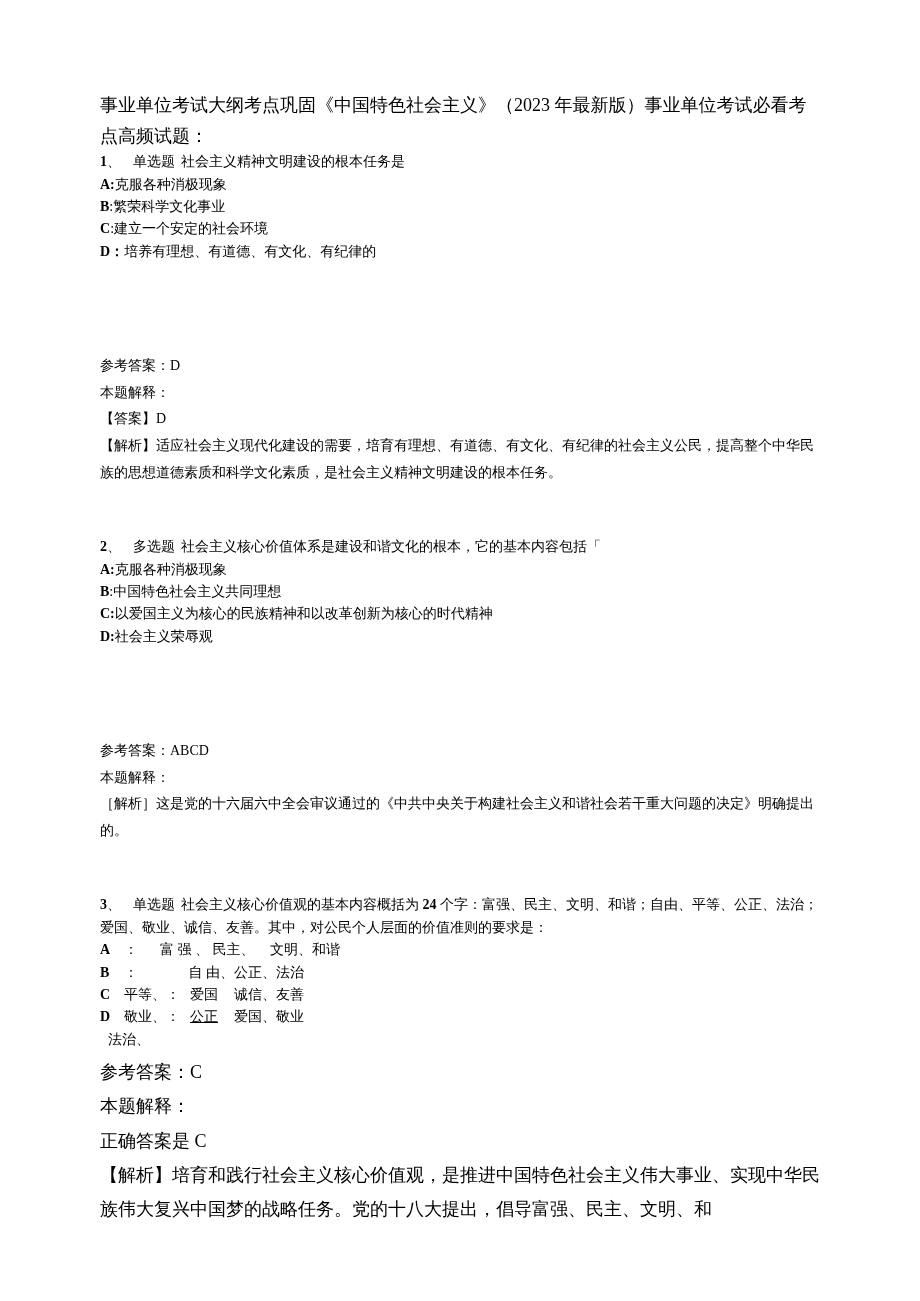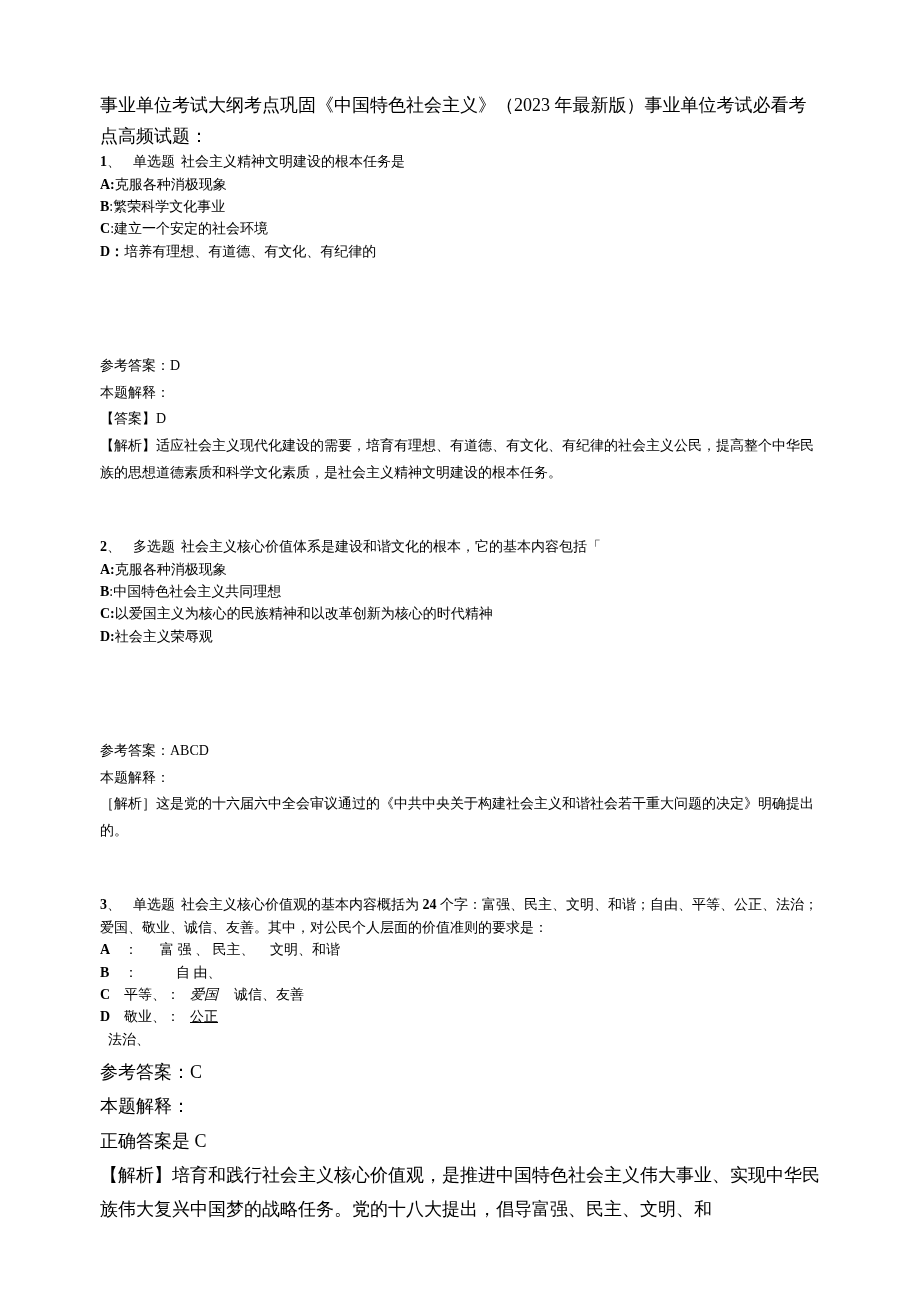--- a/index.html
+++ b/index.html
@@ -123,32 +123,34 @@
   <div class="q3-options">
     <div class="q3-row">
       <div class="q3-col-a">A</div>
       <div class="q3-col-b">：</div>
       <div class="q3-col-c" style="width:110px;">富 强 、 民主、</div>
       <div class="q3-col-d">文明、和谐</div>
     </div>
     <div class="q3-row">
       <div class="q3-col-a">B</div>
       <div class="q3-col-b" style="width:52px;">：</div>
-      <div class="q3-col-c" style="width:58px;">自 由、</div>
+      <div class="q3-col-c" style="width:58px;text-align:right;">自 由、</div>
+      <div class="q3-col-d">公正、法治</div>
     </div>
     <div class="q3-row">
       <div class="q3-col-a">C</div>
       <div class="q3-col-b" style="width:66px;">平等、：</div>
-      <div class="q3-col-c" style="width:44px;font-style:italic;">爱国</div>
+      <div class="q3-col-c" style="width:44px;">爱国</div>
       <div class="q3-col-d">诚信、友善</div>
     </div>
     <div class="q3-row">
       <div class="q3-col-a">D</div>
       <div class="q3-col-b" style="width:66px;">敬业、：</div>
       <div class="q3-col-c" style="width:44px;text-decoration:underline;">公正</div>
+      <div class="q3-col-d">爱国、敬业</div>
     </div>
     <div class="q3-indent">法治、</div>
   </div>
   <div class="answer-block-tight">
     <div><span>参考答案：</span><span>C</span></div>
     <div>本题解释：</div>
     <div><span>正确答案是 </span><span>C</span></div>
     <div>【解析】培育和践行社会主义核心价值观，是推进中国特色社会主义伟大事业、实现中华民族伟大复兴中国梦的战略任务。党的十八大提出，倡导富强、民主、文明、和</div>
   </div>
 </div>

